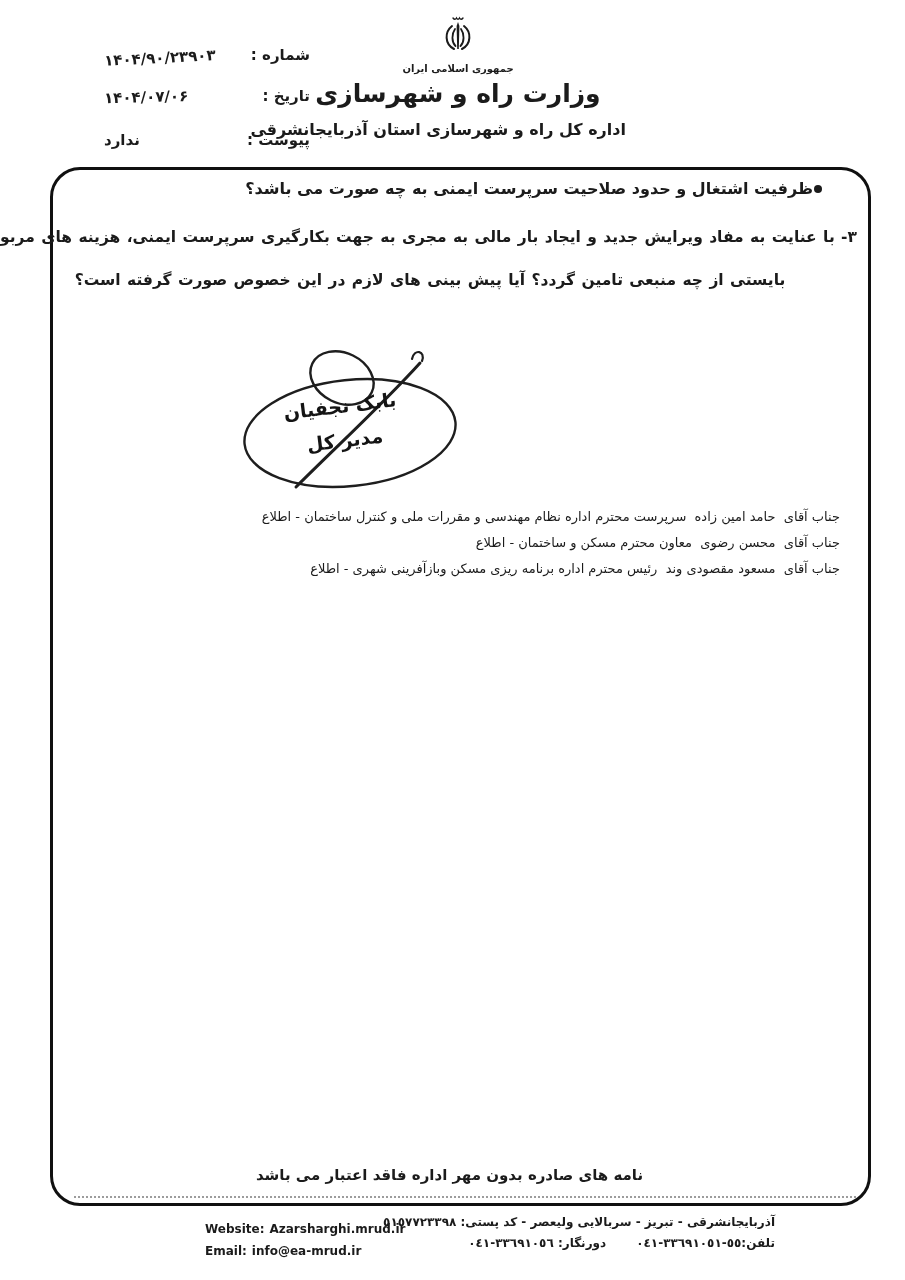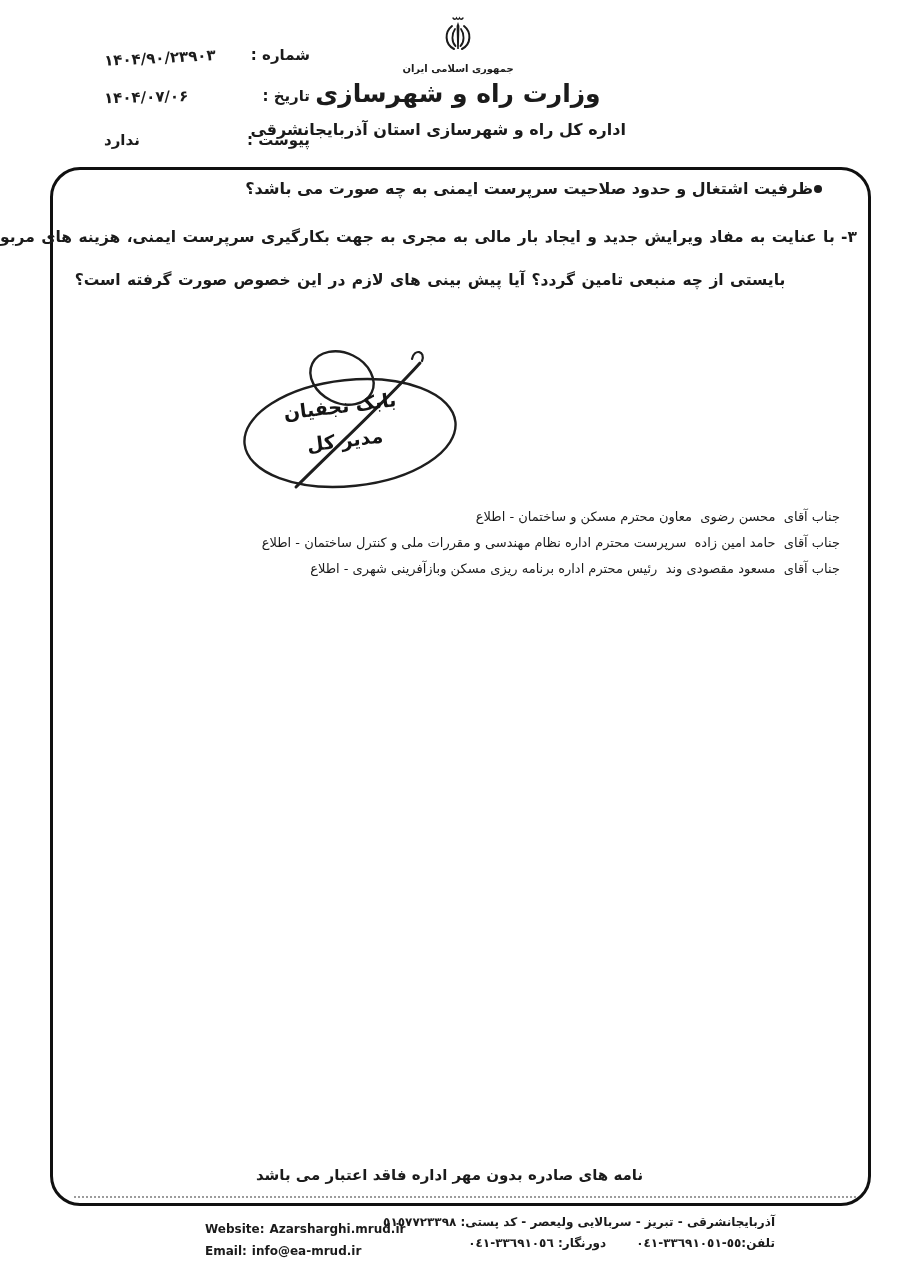--- a/index.html
+++ b/index.html
@@ -144,22 +144,22 @@
   <svg class="sig" width="232" height="162" viewBox="0 0 232 162">
     <ellipse class="stroke" cx="118" cy="88" rx="106" ry="53" stroke-width="2.4" transform="rotate(-6 118 88)"></ellipse>
     <ellipse class="stroke" cx="110" cy="33" rx="33" ry="25" stroke-width="2.4" transform="rotate(26 110 33)"></ellipse>
     <path class="stroke" d="M188 18 C152 58 104 102 64 142" stroke-width="3"></path>
     <path class="stroke" d="M190 16 c4 -10 -8 -13 -10 -2" stroke-width="2.2"></path>
     <text x="108" y="68" font-size="19" text-anchor="middle" transform="rotate(-7 108 62)">بابک نجفیان</text>
     <text x="113" y="102" font-size="19" text-anchor="middle" transform="rotate(-7 113 96)">مدیر کل</text>
   </svg>
 
   <div class="cc">
+    <div>جناب آقای  حامد امین زاده  سرپرست محترم اداره نظام مهندسی و مقررات ملی و کنترل ساختمان - اطلاع</div>
     <div>جناب آقای  محسن رضوی  معاون محترم مسکن و ساختمان - اطلاع</div>
-    <div>جناب آقای  حامد امین زاده  سرپرست محترم اداره نظام مهندسی و مقررات ملی و کنترل ساختمان - اطلاع</div>
     <div>جناب آقای  مسعود مقصودی وند  رئیس محترم اداره برنامه ریزی مسکن وبازآفرینی شهری - اطلاع</div>
   </div>
 
   <div class="notice">نامه های صادره بدون مهر اداره فاقد اعتبار می باشد</div>
   <div class="dotted-sep"></div>
 
   <div class="footer-right">
     <div>آذربایجانشرقی - تبریز - سربالایی ولیعصر - کد پستی: ٥١٥٧٧٢٣٣٩٨</div>
     <div><span class="fphone">تلفن:٥٥-٣٣٦٩١٠٥١-٠٤١</span><span>دورنگار: ٣٣٦٩١٠٥٦-٠٤١</span></div>
   </div>

